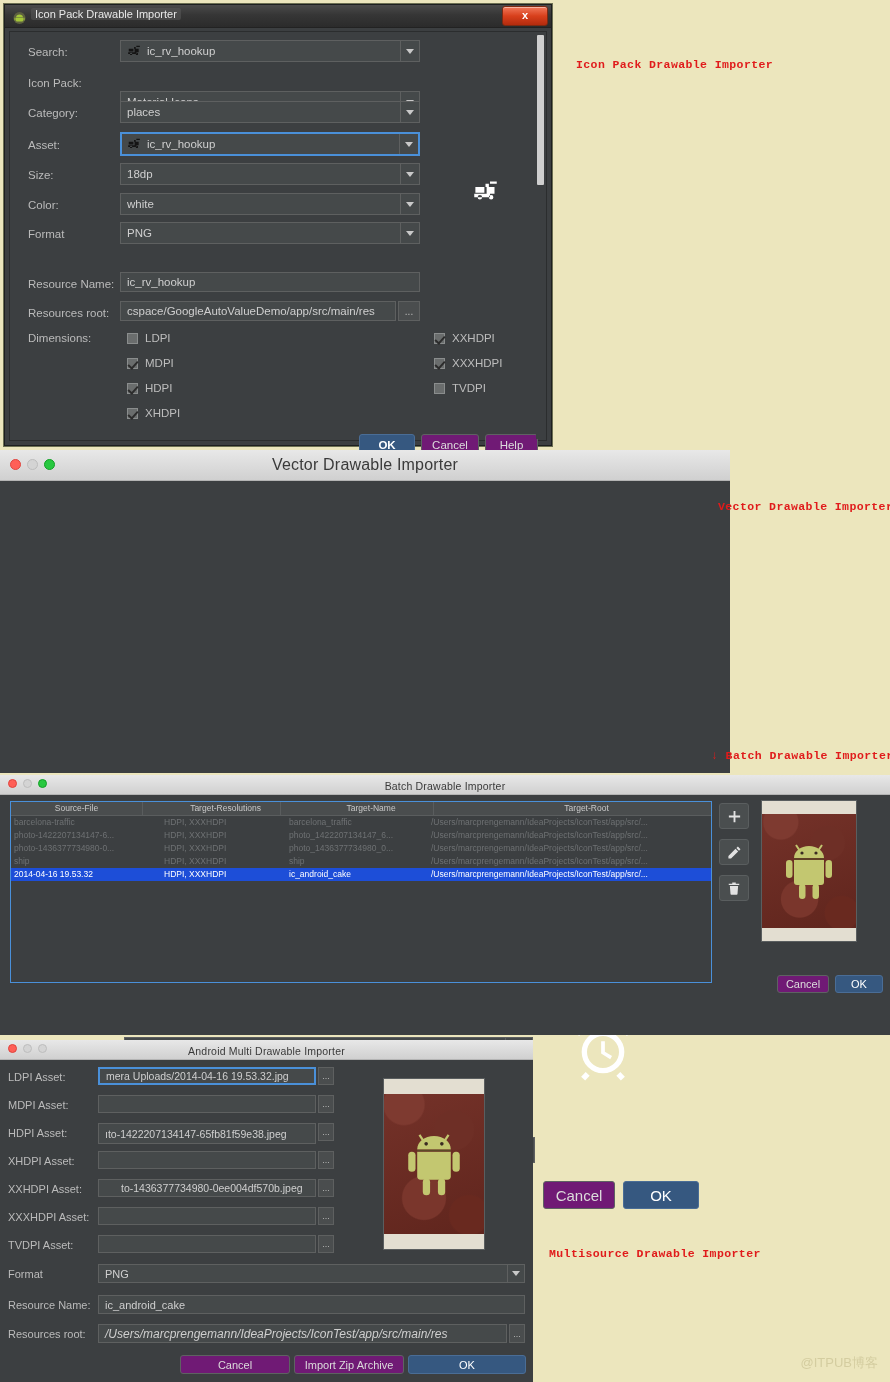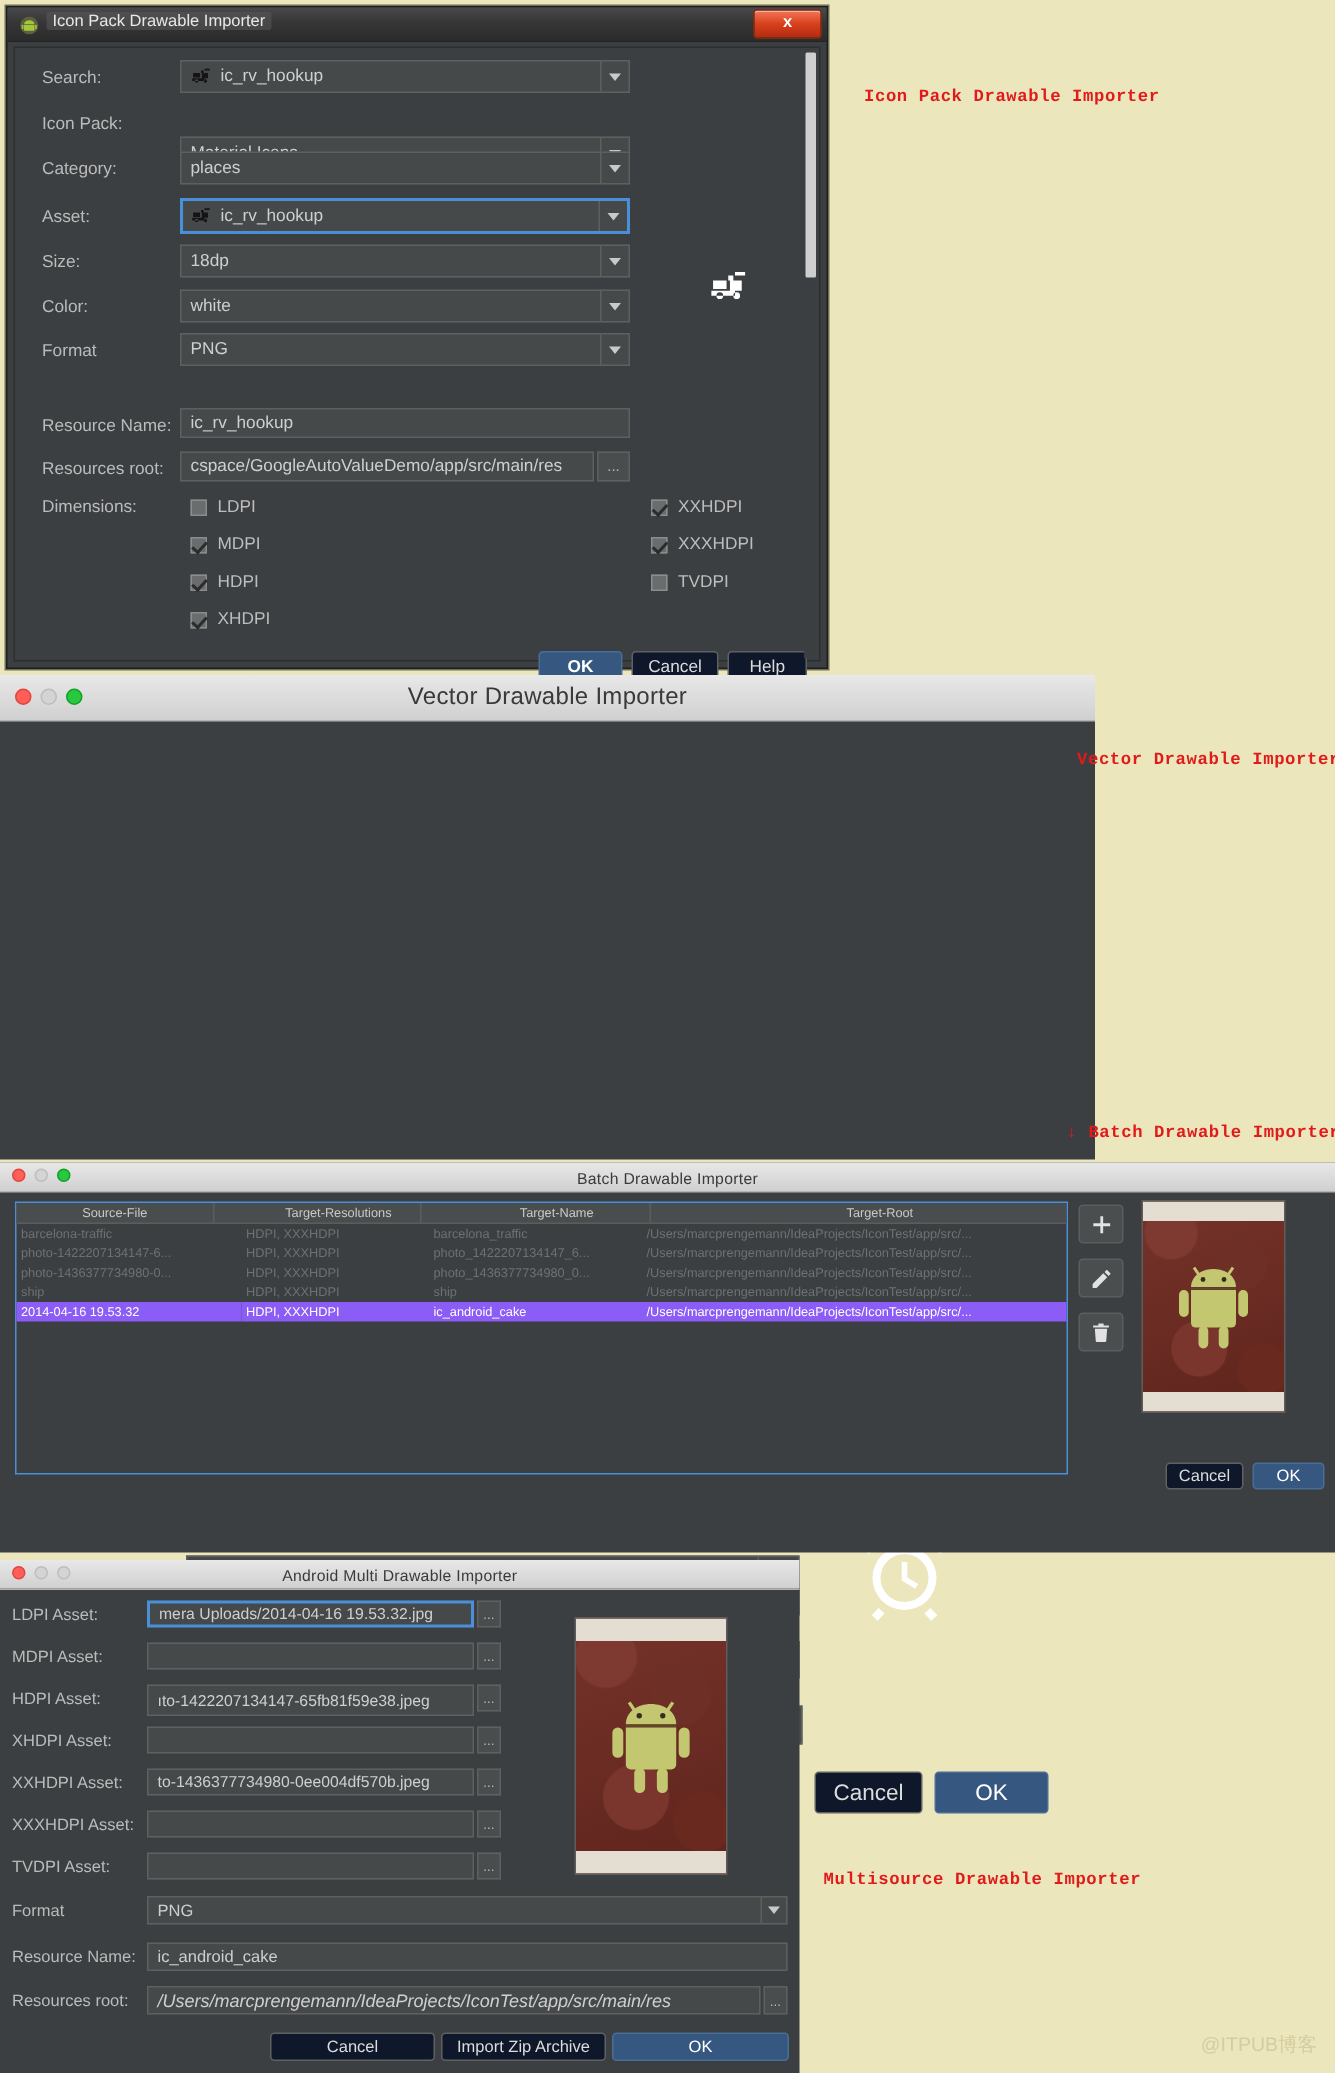--- a/index.html
+++ b/index.html
@@ -79,21 +79,21 @@
   }
   .caret{
     width:0;height:0;border-left:4px solid transparent;border-right:4px solid transparent;
     border-top:5px solid #c9c9c9;
   }
   .ellipsisbtn{
     box-sizing:border-box;background:#4a4d4e;border:1px solid #5e6060;color:#b9b9b9;
     display:flex;align-items:center;justify-content:center;
   }
   .btn{
-    box-sizing:border-box;background:#0f172a;border:1px solid #5e6262;color:#dcdcdc;
+    box-sizing:border-box;background:#701a75;border:1px solid #5e6262;color:#dcdcdc;
     display:flex;align-items:center;justify-content:center;border-radius:3px;
     white-space:nowrap;
   }
   .btn.primary{background:#365880;border-color:#4a6d96;color:#ffffff;}
   .cb{display:flex;align-items:center;gap:7px;color:#bdbdbd;white-space:nowrap;}
   .box{
     width:11px;height:11px;box-sizing:border-box;border:1px solid #8a8d8d;background:#6a6d6d;
     position:relative;flex:0 0 auto;
   }
   .box.checked:after{
@@ -129,21 +129,21 @@
   .tbl .hdr{display:flex;height:13px;background:#4a4d4e;border-bottom:1px solid #5a5d5e;gap:28px;}
   .tbl .hdr div{
     font-size:8.5px;color:#c9c9c9;text-align:center;line-height:13px;
     border-right:1px solid #5a5d5e;box-sizing:border-box;overflow:hidden;white-space:nowrap;
   }
   .tbl .row{display:flex;height:13px;}
   .tbl .row div{
     font-size:8.5px;color:#6e7173;line-height:13px;padding-left:3px;
     box-sizing:border-box;overflow:hidden;white-space:nowrap;
   }
-  .tbl .row.sel div{background:#8b5cf6;color:#ffffff;}
+  .tbl .row.sel div{background:#1d4ed8;color:#ffffff;}
   .c1{width:150px;} .c2{width:125px;} .c3{width:142px;} .c4{width:283px;}
 
   .sidebtn{
     position:absolute;width:30px;height:26px;background:#4a4e4f;border:1px solid #5a5e5f;
     border-radius:3px;display:flex;align-items:center;justify-content:center;color:#dcdcdc;
     box-sizing:border-box;
   }
   .thumbimg{position:absolute;border:1px solid #5a5e5f;overflow:hidden;background:#6a2f28;}
 
   
@@ -503,21 +503,21 @@
     </div>
     <div class="ellipsisbtn" style="position:absolute;left:318px;top:83px;width:16px;height:18px;font-size:9px;">...</div>
 
     <div class="lbl" style="position:absolute;left:8px;top:115px;font-size:11px;">XHDPI Asset:</div>
     <div class="field" style="position:absolute;left:98px;top:111px;width:218px;height:18px;">
       <span class="val" style="font-size:10.5px;"></span>
     </div>
     <div class="ellipsisbtn" style="position:absolute;left:318px;top:111px;width:16px;height:18px;font-size:9px;">...</div>
 
     <div class="lbl" style="position:absolute;left:8px;top:143px;font-size:11px;">XXHDPI Asset:</div>
-    <div class="field" style="position:absolute;left:98px;top:139px;width:218px;height:18px;">
+    <div class="field" style="position:absolute;left:98px;top:139px;width:218px;height:18px;padding-left:16px;">
       <span class="val" style="font-size:10.5px;">to-1436377734980-0ee004df570b.jpeg</span>
     </div>
     <div class="ellipsisbtn" style="position:absolute;left:318px;top:139px;width:16px;height:18px;font-size:9px;">...</div>
 
     <div class="lbl" style="position:absolute;left:8px;top:171px;font-size:11px;">XXXHDPI Asset:</div>
     <div class="field" style="position:absolute;left:98px;top:167px;width:218px;height:18px;">
       <span class="val" style="font-size:10.5px;"></span>
     </div>
     <div class="ellipsisbtn" style="position:absolute;left:318px;top:167px;width:16px;height:18px;font-size:9px;">...</div>
 

